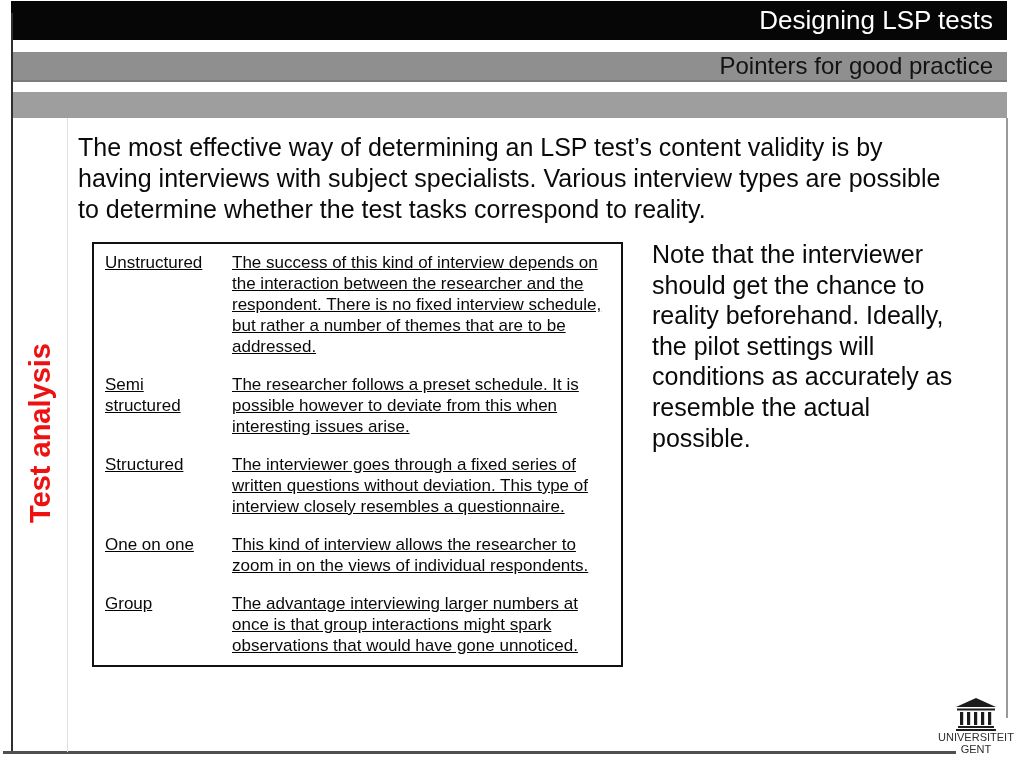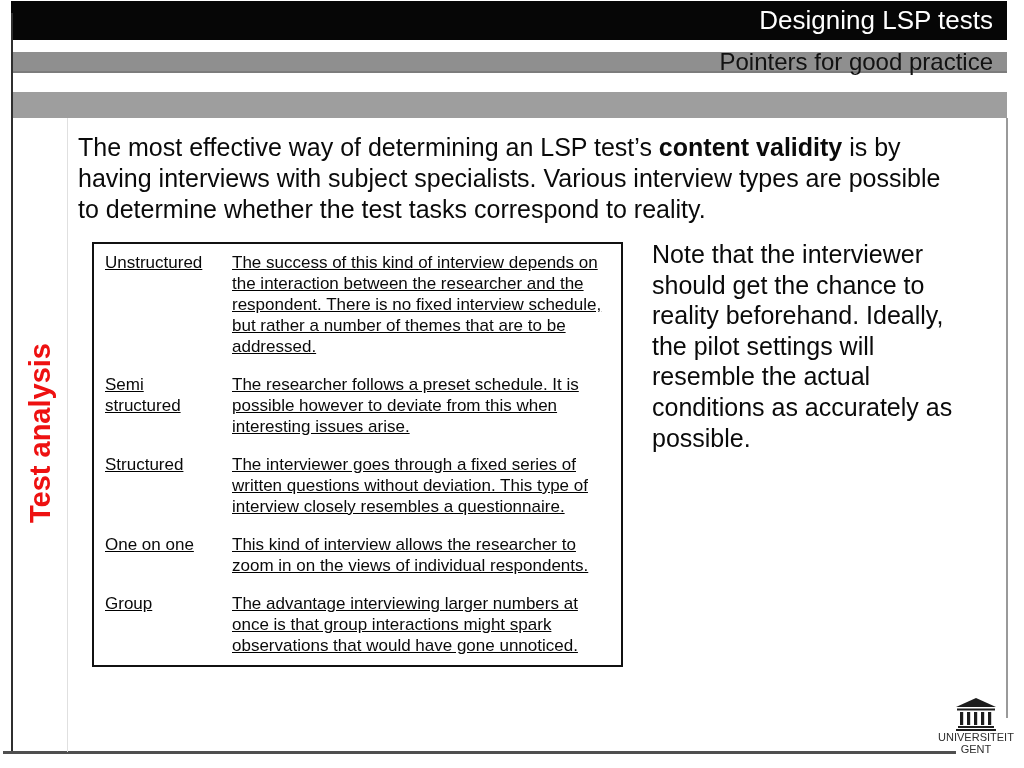--- a/index.html
+++ b/index.html
@@ -9,21 +9,21 @@
     overflow:hidden;
   }
   
   .title-bar {
     position:absolute; left:11px; top:1px; width:996px; height:39px;
     background:#060606; color:#ffffff; font-size:26px;
     display:flex; align-items:center; justify-content:flex-end;
     padding-right:14px; box-sizing:border-box;
   }
   .subtitle-bar {
-    position:absolute; left:11px; top:52px; width:996px; height:21px;
+    position:absolute; left:11px; top:52px; width:996px; height:30px;
     background:#8f8f8f; color:#121212; font-size:24px;
     display:flex; align-items:center; justify-content:flex-end;
     padding-right:14px; box-sizing:border-box;
     border-bottom:2px solid #7c7c7c;
   }
   .decor-strip {
     position:absolute; left:11px; top:92px; width:996px; height:26px;
     background:#9e9e9e;
   }
   
@@ -35,21 +35,21 @@
   .side-label {
     position:absolute; left:40px; top:433px;
     transform:translate(-50%,-50%) rotate(-90deg);
     white-space:nowrap; color:#ee1111; font-weight:bold; font-size:29px;
   }
   
   .intro {
     position:absolute; left:78px; top:132px; width:910px;
     font-size:25px; line-height:31px; color:#0a0a0a;
   }
-  .intro b { font-weight:bold; }
+  .intro b { font-weight:normal; }
   
   .interview-table {
     position:absolute; left:92px; top:242px; width:531px;
     border:2px solid #111111; box-sizing:border-box; background:#ffffff;
     padding:8px 8px 6px 11px;
   }
   .trow { display:flex; margin-bottom:17px;text-decoration:underline; }
   .trow:last-child { margin-bottom:3px; }
   .trow .tlabel {
     flex:0 0 112px; margin-right:15px;
@@ -117,22 +117,22 @@
       <div class="tlabel">Group</div>
       <div class="tdesc">The advantage interviewing larger numbers at once is that group interactions might spark observations that would have gone unnoticed.</div>
     </div>
   </div>
 
   <div class="note">
     <div>Note that the interviewer</div>
     <div>should get the chance to</div>
     <div>reality beforehand. Ideally,</div>
     <div>the pilot settings will</div>
+    <div>conditions as accurately as</div>
     <div>resemble the actual</div>
-    <div>conditions as accurately as</div>
     <div>possible.</div>
   </div>
 
   <div class="logo">
     <span style="display:block; width:40px; height:33px;">
       <svg width="40" height="33" viewBox="0 0 40 33" xmlns="http://www.w3.org/2000/svg">
         <polygon points="20,0 40,9 0,9" fill="#1c1c1c"></polygon>
         <rect x="1" y="10.5" width="38" height="2" fill="#1c1c1c"></rect>
         <rect x="4" y="14" width="3.2" height="13" fill="#1c1c1c"></rect>
         <rect x="11" y="14" width="3.2" height="13" fill="#1c1c1c"></rect>

